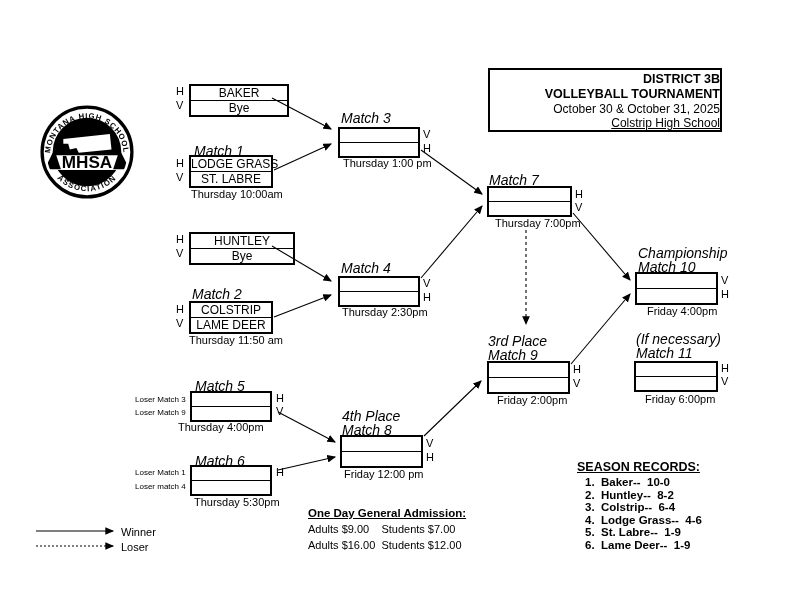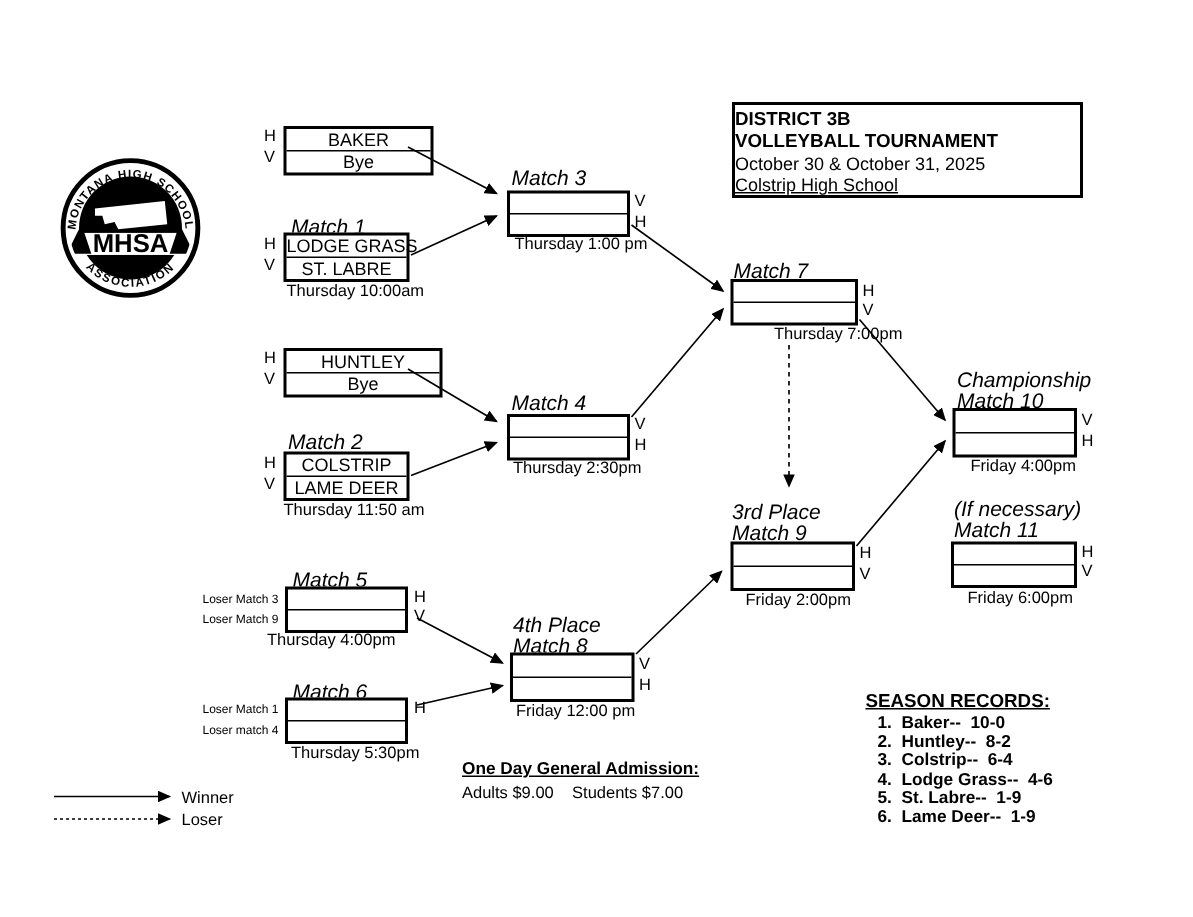--- a/index.html
+++ b/index.html
@@ -10,21 +10,21 @@
   .bx{position:absolute;border:2px solid #000;background:#fff;box-sizing:border-box;}
   .bx .row{height:14px;line-height:14px;font-size:12px;text-align:center;white-space:nowrap;overflow:visible;}
   .bx .row.first{border-bottom:1px solid #000;}
   .bx.slim .row{height:13px;line-height:13px;}
   .hv{position:absolute;font-size:11px;line-height:13px;}
   .lbl{position:absolute;font-size:14px;line-height:12px;white-space:nowrap;font-style:italic;}
   .time{position:absolute;font-size:11px;line-height:12px;white-space:nowrap;}
   .sm{position:absolute;font-size:8px;line-height:10px;width:52px;text-align:left;white-space:nowrap;}
   
   .titlebox{position:absolute;left:488px;top:68px;width:230px;height:58px;border:2px solid #000;
-            text-align:left;padding-top:2px;box-sizing:content-box;}
+            text-align:right;padding-top:2px;box-sizing:content-box;}
   .titlebox .tb{font-size:12.5px;font-weight:bold;line-height:15px;}
   .titlebox .tr{font-size:12px;line-height:14px;}
   .u{text-decoration:underline;}
   
   .adm{position:absolute;left:308px;top:505px;}
   .adm .h{font-size:11.5px;font-weight:bold;text-decoration:underline;line-height:16px;}
   .adm .l{font-size:11px;line-height:16px;white-space:pre;}
   
   .rec{position:absolute;left:577px;top:460px;}
   .rec .h{font-size:12.5px;font-weight:bold;text-decoration:underline;line-height:14px;margin-bottom:2px;}
@@ -120,21 +120,21 @@
   <div class="hv" style="left:423px;top:291px">H</div>
   <div class="time" style="left:342px;top:306px">Thursday 2:30pm</div>
 
   <div class="lbl" style="left:489px;top:174px">Match 7</div>
   <div class="bx slim" style="left:487px;top:186px;width:85px">
     <div class="row first"></div>
     <div class="row"></div>
   </div>
   <div class="hv" style="left:575px;top:188px">H</div>
   <div class="hv" style="left:575px;top:201px">V</div>
-  <div class="time" style="left:516px;top:217px">Thursday 7:00pm</div>
+  <div class="time" style="left:495px;top:217px">Thursday 7:00pm</div>
 
   <div class="lbl" style="left:638px;top:247px">Championship</div>
   <div class="lbl" style="left:638px;top:261px">Match 10</div>
   <div class="bx" style="left:635px;top:272px;width:83px">
     <div class="row first"></div>
     <div class="row"></div>
   </div>
   <div class="hv" style="left:721px;top:274px">V</div>
   <div class="hv" style="left:721px;top:288px">H</div>
   <div class="time" style="left:647px;top:305px">Friday 4:00pm</div>
@@ -189,20 +189,21 @@
   </div>
   <div class="hv" style="left:276px;top:466px">H</div>
   <div class="time" style="left:194px;top:496px">Thursday 5:30pm</div>
 
   <div class="legend-t" style="left:121px;top:526px">Winner</div>
   <div class="legend-t" style="left:121px;top:541px">Loser</div>
 
   <div class="adm">
     <div class="h">One Day General Admission:</div>
     <div class="l">Adults $9.00    Students $7.00</div>
+    <div class="l">Adults $16.00  Students $12.00</div>
   </div>
 
   <div class="rec">
     <div class="h">SEASON RECORDS:</div>
     <div class="i">1.  Baker--  10-0</div>
     <div class="i">2.  Huntley--  8-2</div>
     <div class="i">3.  Colstrip--  6-4</div>
     <div class="i">4.  Lodge Grass--  4-6</div>
     <div class="i">5.  St. Labre--  1-9</div>
     <div class="i">6.  Lame Deer--  1-9</div>

